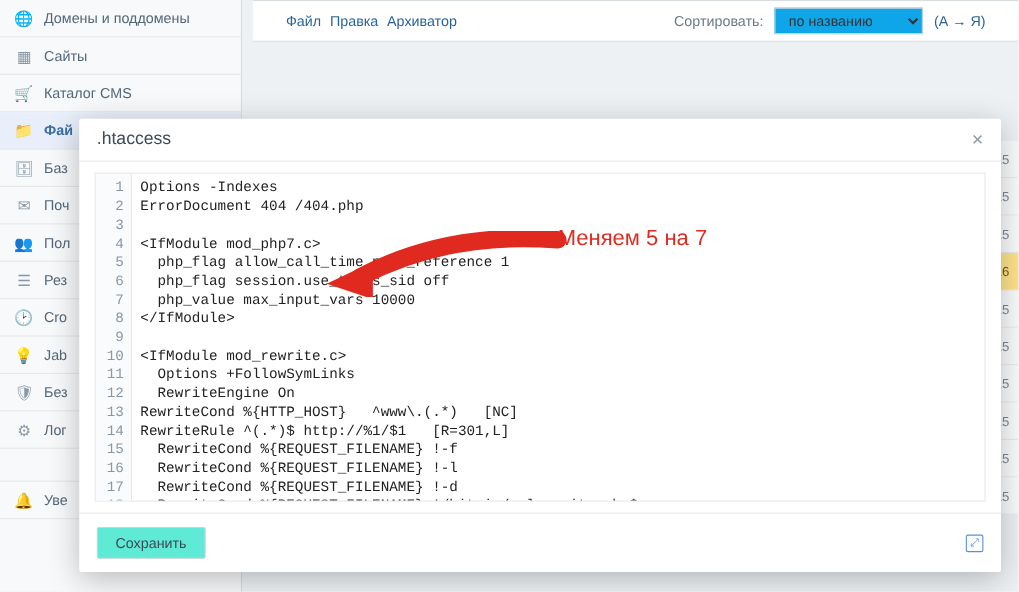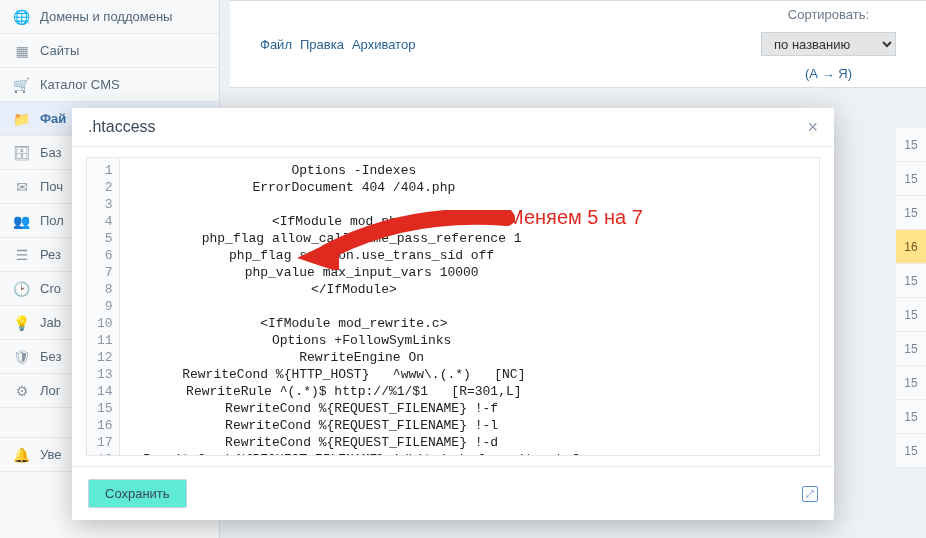--- a/index.html
+++ b/index.html
@@ -59,25 +59,25 @@
     display: flex;
     align-items: center;
     padding: 6px 30px;
     border-top: 1px solid #d8dde2;
     border-bottom: 1px solid #d8dde2;
     background: #fff;
     gap: 8px;
     font-size: 13px;
   }
   .toolbar a { color: #2a6496; text-decoration: none; cursor: pointer; }
-  .sort-group { margin-left: auto; display: flex; align-items: center; gap: 10px; flex-direction: column; }
+  .sort-group { margin-left: auto; display: flex; align-items: center; gap: 10px; }
   .sort-label { color: #6b7a88; }
   .sort-select {
     border: 1px solid #c9d3dc;
-    background: #e5e5e5;
+    background: #0ea5e9;
     padding: 3px 28px 3px 8px;
     color: #333;
     height: 24px;
     font-size: 13px;
   }
   .sort-dir { color: #2a6496; cursor: pointer; }
 
   
   .filesize-col {
     position: absolute;
@@ -96,21 +96,21 @@
 
   
   .modal-backdrop {
     position: absolute;
     left: 0; top: 0; width: 926px; height: 538px;
     pointer-events: none;
   }
   .modal {
     position: absolute;
     left: 72px; top: 108px;
-    width: 762px; height: 412px;
+    width: 838px; height: 412px;
     background: #fff;
     box-shadow: 0 6px 28px rgba(0,0,0,0.25);
     border-radius: 2px;
     display: flex;
     flex-direction: column;
     pointer-events: auto;
   }
   .modal-header {
     display: flex; align-items: center;
     padding: 10px 16px;
@@ -144,21 +144,20 @@
     color: #8a98a6;
     text-align: right;
     padding: 4px 6px 4px 10px;
     user-select: none;
   }
   .gutter .ln { height: 17px; }
   .code {
     padding: 4px 8px;
     color: #222;
     white-space: pre;
-    text-align: center;
   }
   .code .cl { height: 17px; }
 
   .modal-footer {
     display: flex; align-items: center;
     padding: 12px 16px;
     border-top: 1px solid #e5e9ec;
     margin-top: 10px;
   }
   .btn-save {

